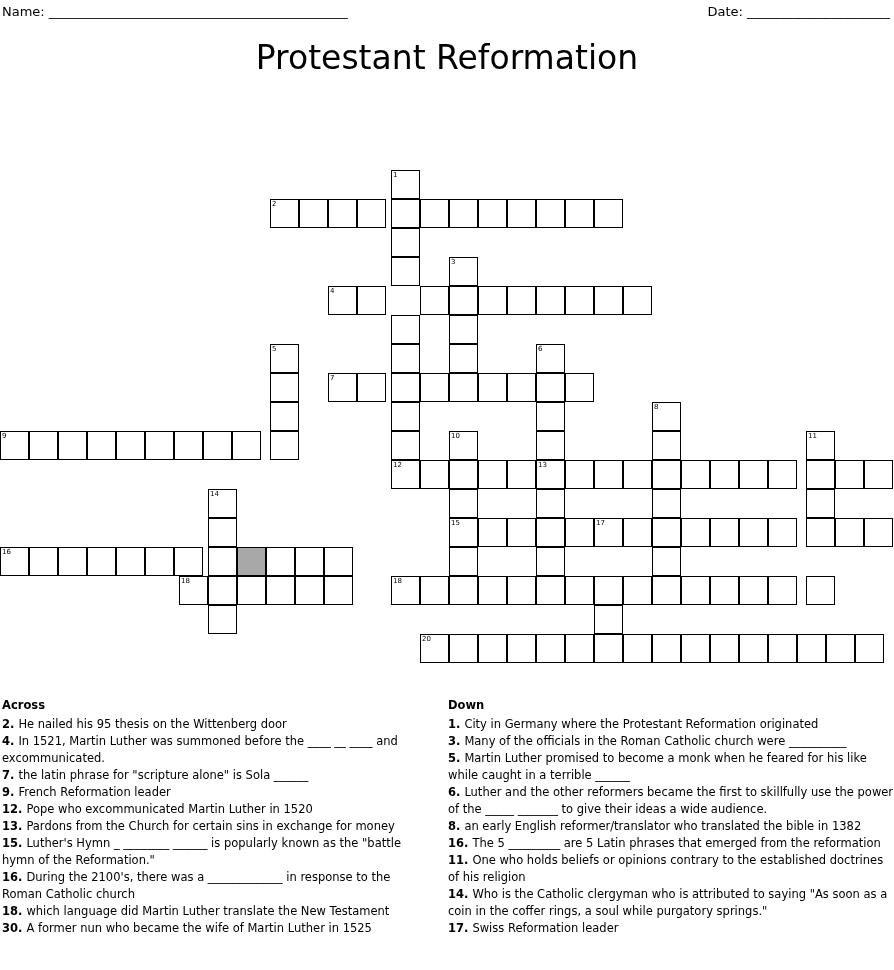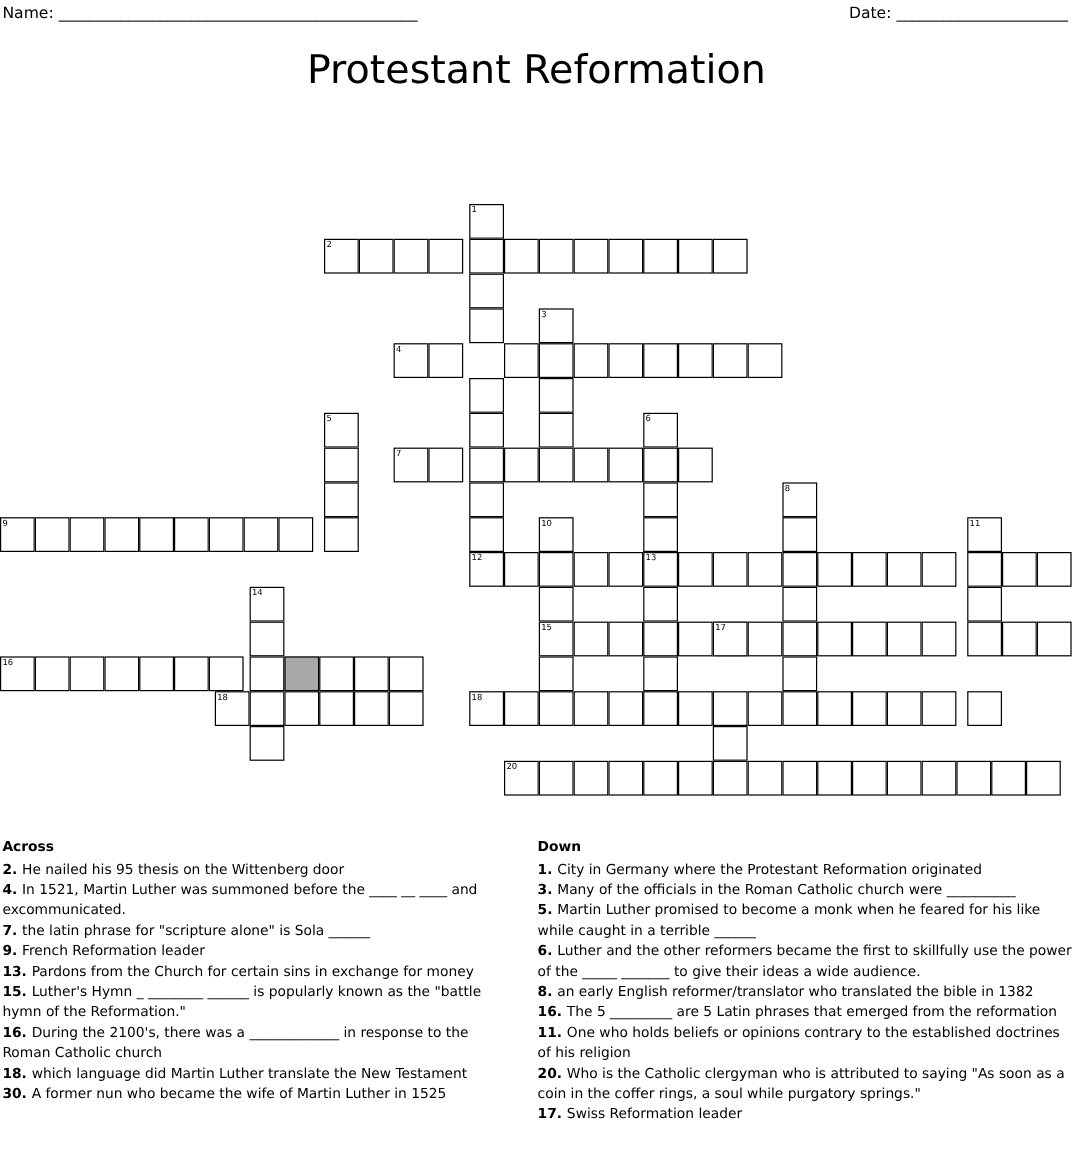--- a/index.html
+++ b/index.html
@@ -317,36 +317,37 @@
     </div>
 
   <div class="clues">
     <div class="clue-col across">
       <div class="clue-head">Across</div>
       <div id="across-list">
           <p class="clue"><b>2. </b><span>He nailed his 95 thesis on the Wittenberg door</span></p>
           <p class="clue"><b>4. </b><span>In 1521, Martin Luther was summoned before the ____ __ ____ and excommunicated.</span></p>
           <p class="clue"><b>7. </b><span>the latin phrase for "scripture alone" is Sola ______</span></p>
           <p class="clue"><b>9. </b><span>French Reformation leader</span></p>
+          <p class="clue"><b>12. </b><span>Pope who excommunicated Martin Luther in 1520</span></p>
           <p class="clue"><b>13. </b><span>Pardons from the Church for certain sins in exchange for money</span></p>
           <p class="clue"><b>15. </b><span>Luther's Hymn _ ________ ______ is popularly known as the "battle hymn of the Reformation."</span></p>
           <p class="clue"><b>16. </b><span>During the 2100's, there was a _____________ in response to the Roman Catholic church</span></p>
           <p class="clue"><b>18. </b><span>which language did Martin Luther translate the New Testament</span></p>
           <p class="clue"><b>30. </b><span>A former nun who became the wife of Martin Luther in 1525</span></p>
         </div>
     </div>
     <div class="clue-col down">
       <div class="clue-head">Down</div>
       <div id="down-list">
           <p class="clue"><b>1. </b><span>City in Germany where the Protestant Reformation originated</span></p>
           <p class="clue"><b>3. </b><span>Many of the officials in the Roman Catholic church were __________</span></p>
           <p class="clue"><b>5. </b><span>Martin Luther promised to become a monk when he feared for his like while caught in a terrible ______</span></p>
           <p class="clue"><b>6. </b><span>Luther and the other reformers became the first to skillfully use the power of the _____ _______ to give their ideas a wide audience.</span></p>
           <p class="clue"><b>8. </b><span>an early English reformer/translator who translated the bible in 1382</span></p>
           <p class="clue"><b>16. </b><span>The 5 _________ are 5 Latin phrases that emerged from the reformation</span></p>
           <p class="clue"><b>11. </b><span>One who holds beliefs or opinions contrary to the established doctrines of his religion</span></p>
-          <p class="clue"><b>20. </b><span>Who is the Catholic clergyman who is attributed to saying "As soon as a coin in the coffer rings, a soul while purgatory springs."</span></p>
+          <p class="clue"><b>14. </b><span>Who is the Catholic clergyman who is attributed to saying "As soon as a coin in the coffer rings, a soul while purgatory springs."</span></p>
           <p class="clue"><b>17. </b><span>Swiss Reformation leader</span></p>
         </div>
     </div>
   </div>
 
 </div>
 
 </body></html>

